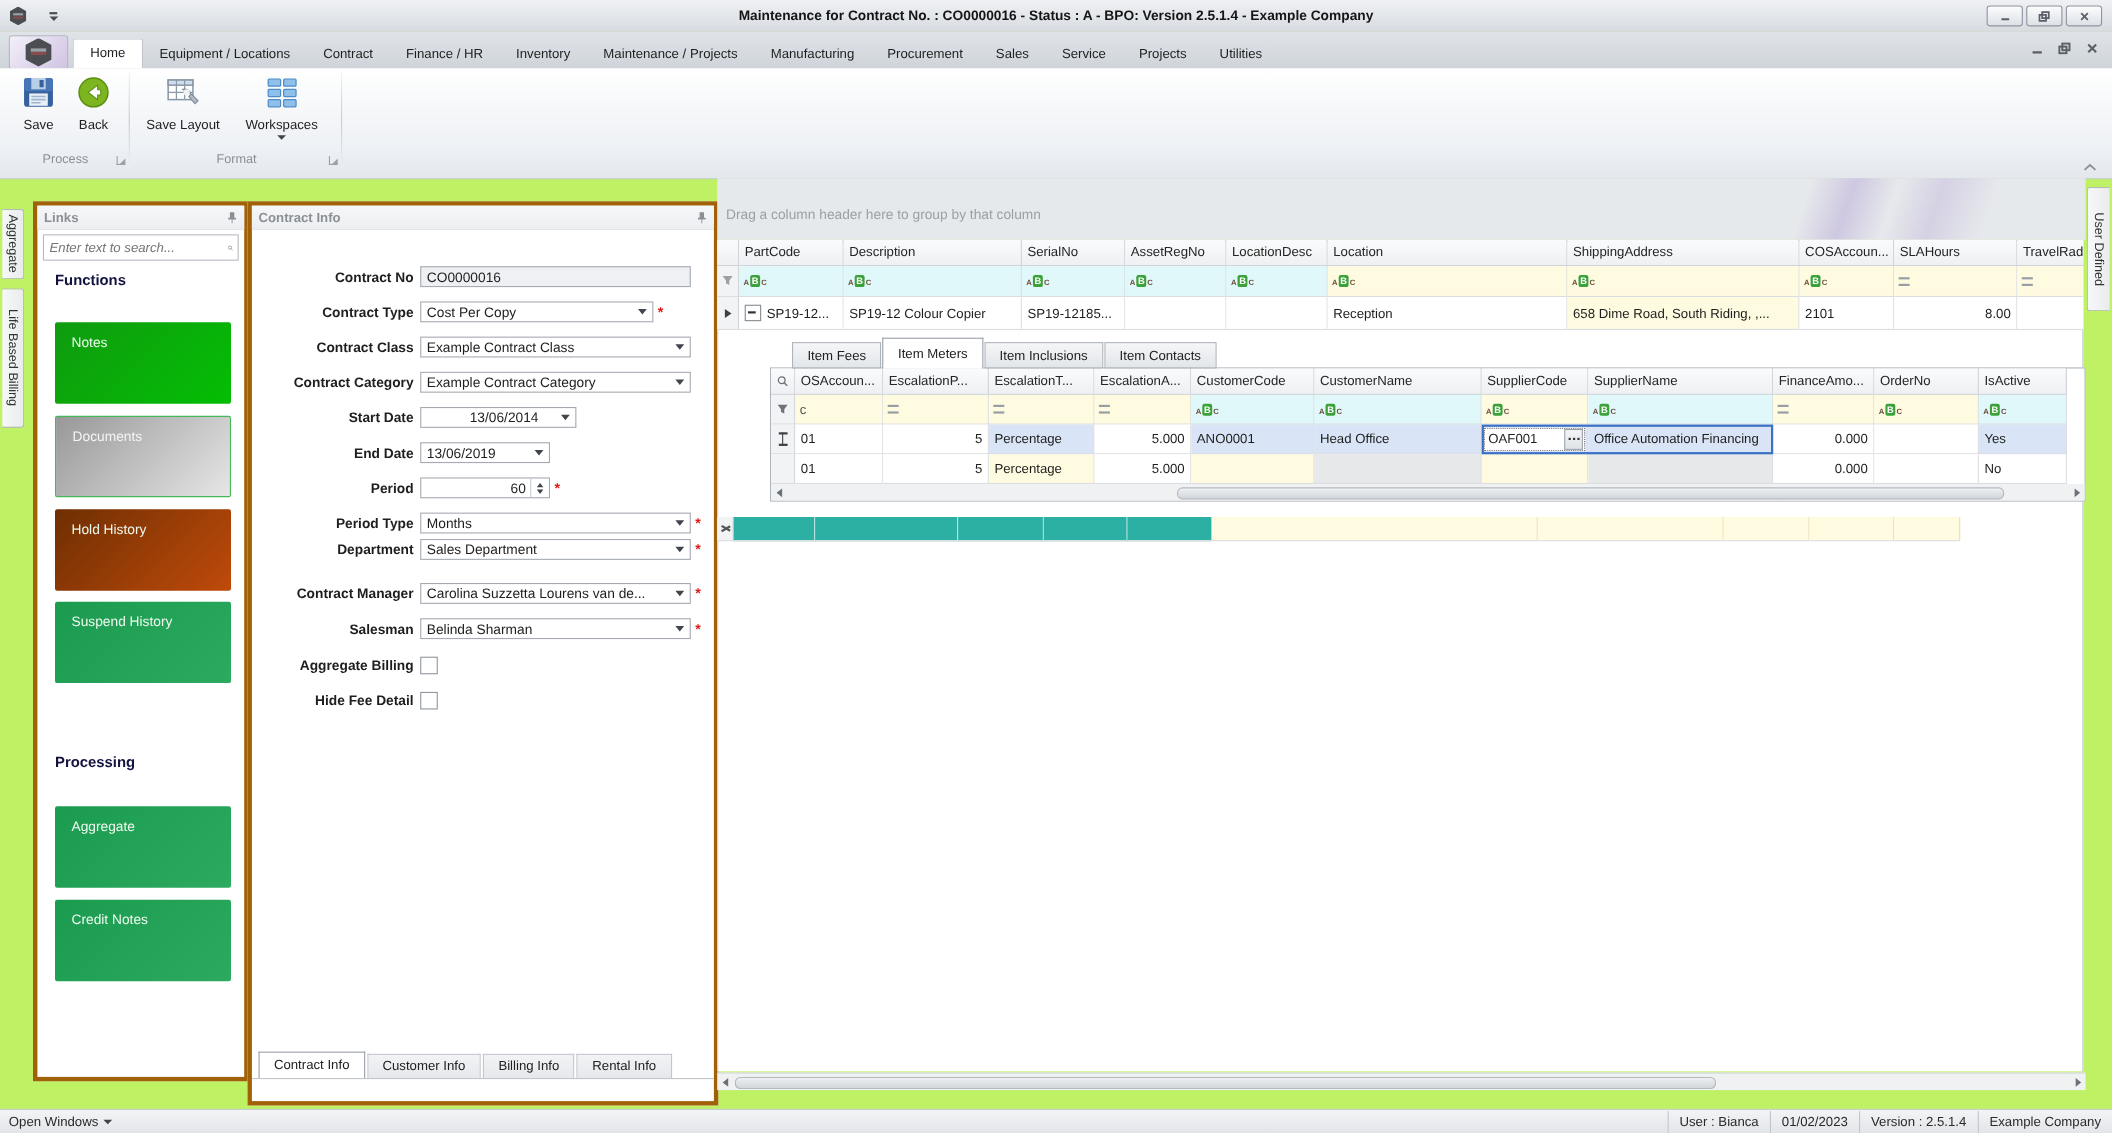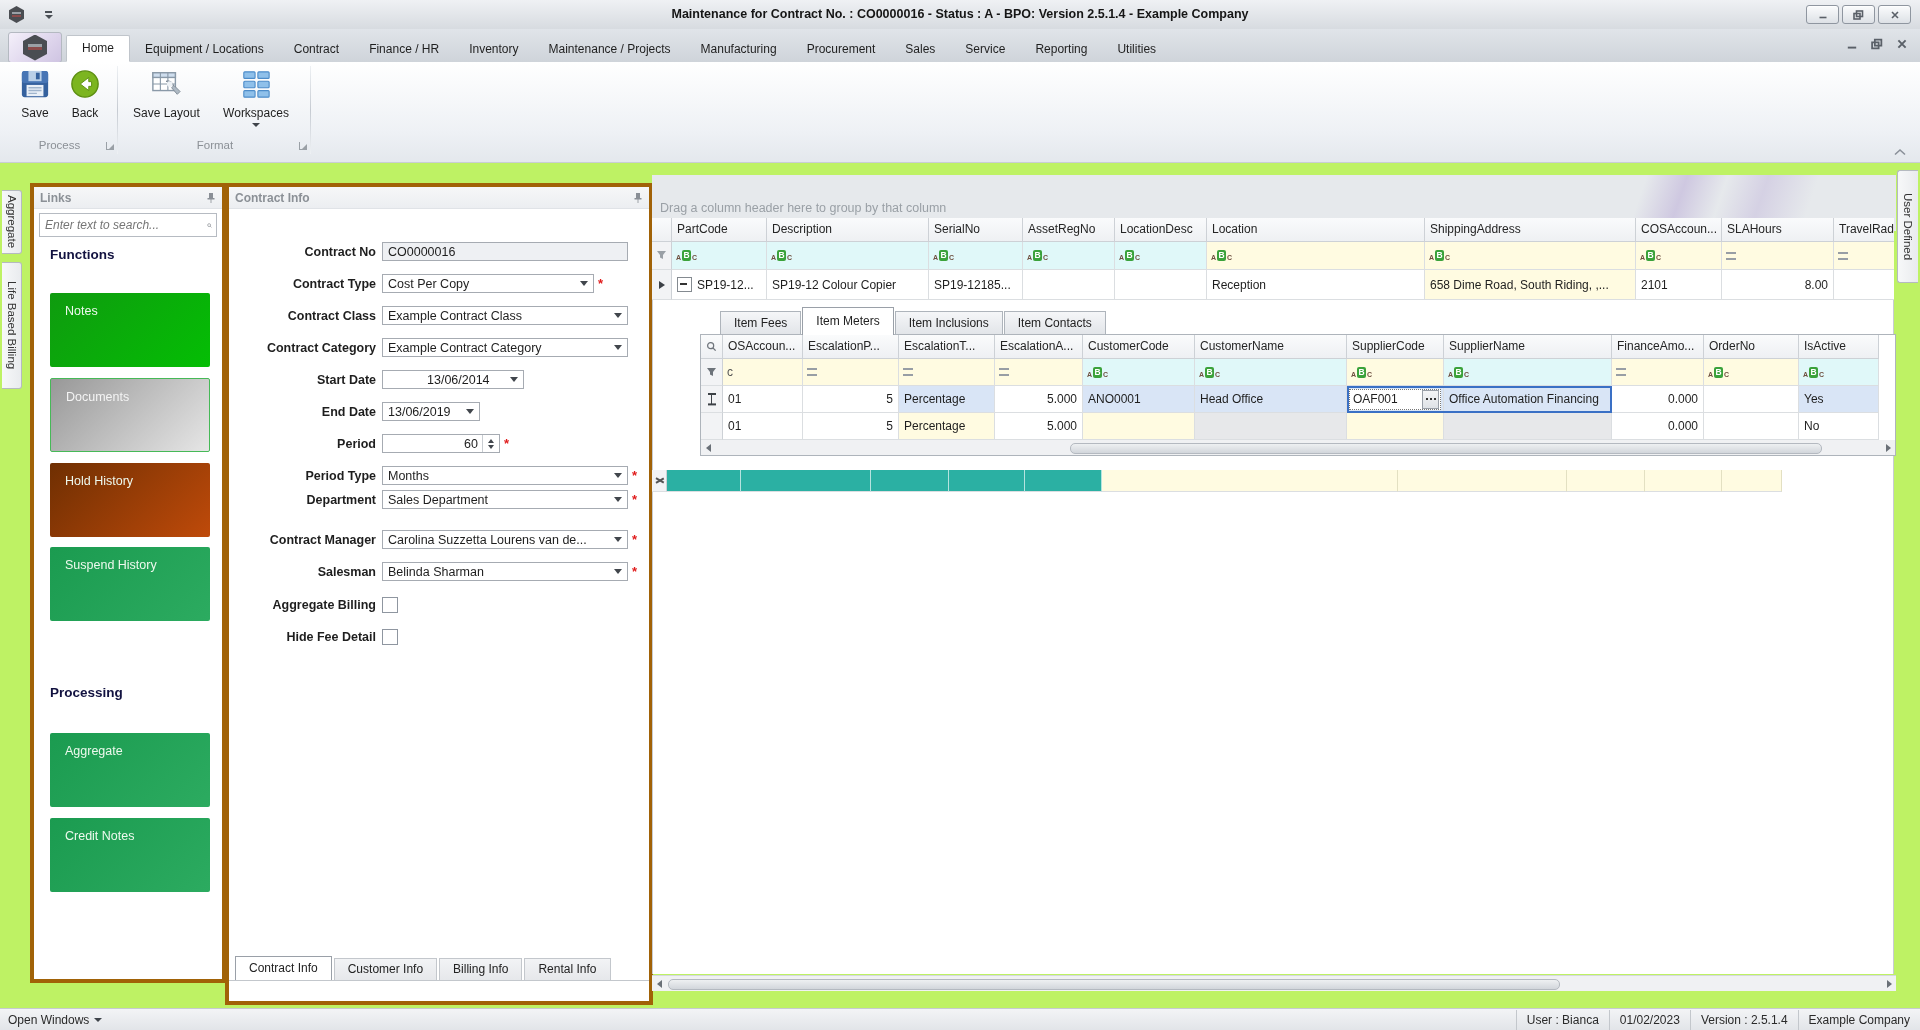--- a/index.html
+++ b/index.html
@@ -85,21 +85,21 @@
   .spin .up{border-bottom:4px solid #41464c;}
   .spin .dn{border-top:4px solid #41464c;}
   .req{color:#e01b1b;font-weight:bold;margin-left:4px;font-size:13px;}
   .chk{width:14px;height:14px;border:1px solid #8f96a0;background:#fff;}
   .btabs{position:absolute;left:0;bottom:20px;height:23px;display:flex;align-items:flex-end;border-bottom:1px solid #c3c7cc;width:100%;box-sizing:border-box;padding-left:6px;}
   .btab{padding:0 13px;line-height:21px;color:#222;background:linear-gradient(#f2f3f5,#e6e8eb);border:1px solid #c3c7cc;border-bottom:none;margin-right:2px;font-size:12px;}
   .btab.active{background:#fff;line-height:23px;border-color:#9aa0a8;}
 
   
   .gridpane{left:652px;top:162px;width:1244px;height:828px;}
-  .groupby{position:absolute;left:0;top:13px;width:100%;height:56px;background:#e6e9ec;overflow:hidden;color:#9aa0a6;font-size:12.5px;}
+  .groupby{position:absolute;left:0;top:0;width:100%;height:56px;background:#e6e9ec;overflow:hidden;color:#9aa0a6;font-size:12.5px;}
   .groupby::before{content:"";position:absolute;right:-30px;top:-40px;width:460px;height:150px;
     background:linear-gradient(115deg,transparent 38%,rgba(168,146,206,.38) 46%,transparent 54%,rgba(168,146,206,.28) 62%,transparent 72%);
     transform:rotate(-6deg);}
   .groupby span{position:absolute;left:8px;top:26px;}
   .gwhite{position:absolute;left:0;top:56px;width:1242px;height:756px;background:#fff;border:1px solid #c8ccd1;border-bottom:none;box-sizing:border-box;}
   .grow{position:absolute;left:0;display:flex;}
   .hcell{background:linear-gradient(#fafbfc,#eef0f3);border-right:1px solid #cdd1d6;border-bottom:1px solid #cdd1d6;
     padding:0 5px;line-height:23px;height:24px;font-size:12px;color:#252525;overflow:hidden;white-space:nowrap;box-sizing:border-box;}
   .fcell{border-right:1px solid #dbdee1;border-bottom:1px solid #dbdee1;height:28px;display:flex;align-items:center;padding:0 4px;box-sizing:border-box;}
   .dcell{border-right:1px solid #dbdee1;border-bottom:1px solid #dbdee1;height:30px;line-height:28px;padding:0 5px;
@@ -219,21 +219,21 @@
       <div class="rtab active">Home</div>
       <div class="rtab">Equipment / Locations</div>
       <div class="rtab">Contract</div>
       <div class="rtab">Finance / HR</div>
       <div class="rtab">Inventory</div>
       <div class="rtab">Maintenance / Projects</div>
       <div class="rtab">Manufacturing</div>
       <div class="rtab">Procurement</div>
       <div class="rtab">Sales</div>
       <div class="rtab">Service</div>
-      <div class="rtab">Reporting</div>
+      <div class="rtab">Projects</div>
       <div class="rtab">Utilities</div>
     </div>
     <div class="abs mdi" style="right:12px;top:9px;">
       <svg width="12" height="12" viewBox="0 0 10 10">
           <path class="glyph" d="M1.5 8h7"></path>
         </svg>
       <svg width="12" height="12" viewBox="0 0 11 10">
           <rect class="glyph" x="3.5" y="1" width="6" height="5.5"></rect>
           <rect class="glyph" x="1" y="3.5" width="6" height="5.5" fill="#d6dae0"></rect>
         </svg>
@@ -361,21 +361,21 @@
     </div>
     <div class="frow" style="top:182px;">
       <div class="flabel">Start Date</div>
       <div class="fctl" style="width:142px;padding-left:44px;">
           <span class="val">13/06/2014</span>
           <span class="ca"></span>
         </div>
     </div>
     <div class="frow" style="top:214px;">
       <div class="flabel">End Date</div>
-      <div class="fctl" style="width:98px;">
+      <div class="fctl" style="width:118px;">
           <span class="val">13/06/2019</span>
           <span class="ca"></span>
         </div>
     </div>
     <div class="frow" style="top:246px;">
       <div class="flabel">Period</div>
       <div class="fctl" style="width:118px;">
         <span class="val" style="text-align:right;padding-right:4px;">60</span>
         <span class="spin">
             <i class="up"></i>

